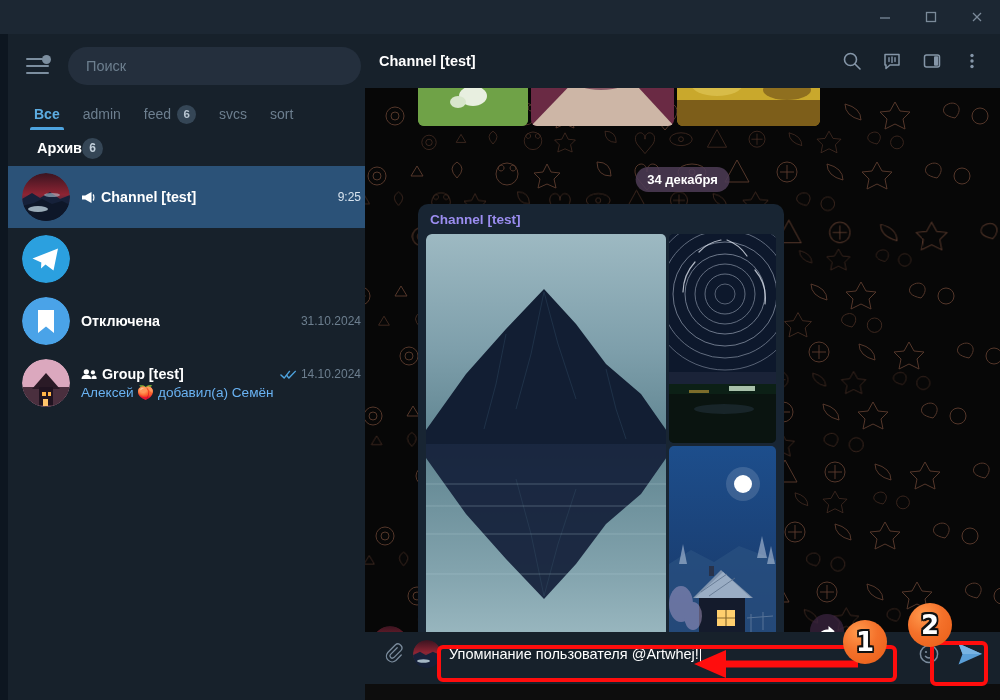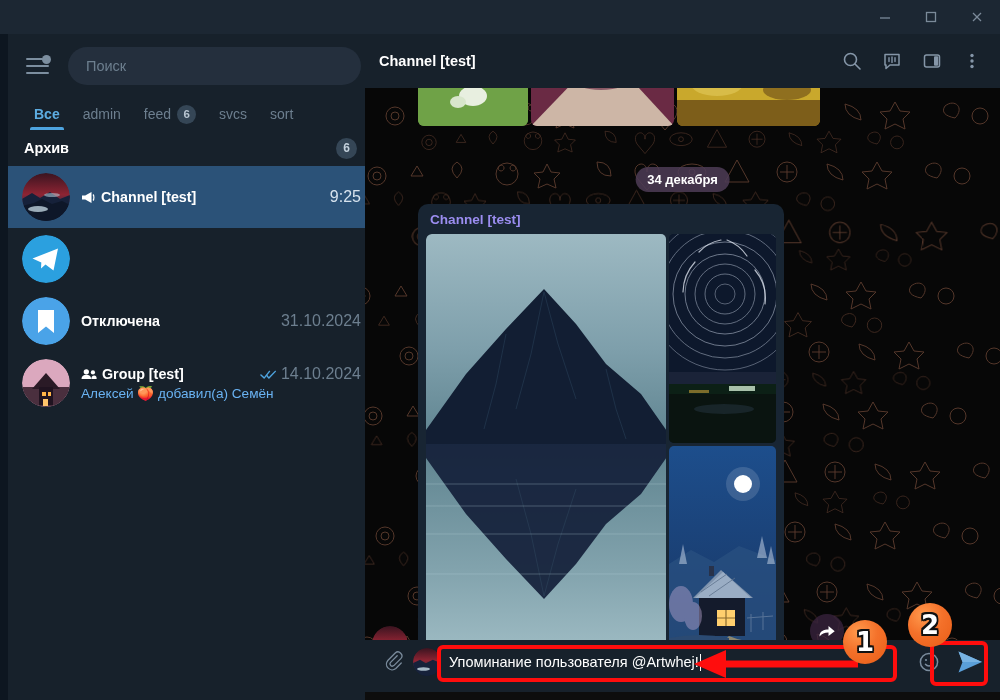--- a/index.html
+++ b/index.html
@@ -74,22 +74,23 @@
   }
   .tab-badge {
     min-width: 19px; height: 19px; border-radius: 10px;
     background: #354656; color: #b9c6d2; font-size: 11.5px; font-weight: bold;
     display: flex; align-items: center; justify-content: center; padding: 0 5px;
   }
 
   
   .archive-row {
     height: 36px; display: flex; align-items: center;
-    padding: 0 16px 0 16px; justify-content: space-between;
+    padding: 0 16px 0 16px; justify-content: flex-start;
     background: #17212b;
+    margin-left: 13px;
   }
   .archive-row .label { color: #ffffff; font-size: 14.5px; font-weight: bold; }
   .archive-badge {
     min-width: 21px; height: 21px; border-radius: 11px; background: #354656;
     color: #c3d0db; font-size: 12px; font-weight: bold;
     display: flex; align-items: center; justify-content: center; padding: 0 6px;
   }
 
   
   .chatlist { }
@@ -101,21 +102,21 @@
   .avatar {
     width: 48px; height: 48px; border-radius: 50%; flex: 0 0 auto;
     overflow: hidden; position: relative;
   }
   .chat-main { flex: 1; min-width: 0; display: flex; flex-direction: column; gap: 2px; }
   .chat-line1 { display: flex; align-items: center; justify-content: space-between; gap: 6px; }
   .chat-title {
     font-size: 14.3px; font-weight: bold; color: #fff; white-space: nowrap;
     overflow: hidden; text-overflow: ellipsis; display: flex; align-items: center; gap: 5px;
   }
-  .chat-time { font-size: 16px; color: #6d7f8f; flex: 0 0 auto; display:flex; align-items:center; gap:4px;text-align:center;}
+  .chat-time { font-size: 12px; color: #6d7f8f; flex: 0 0 auto; display:flex; align-items:center; gap:4px;text-align:center;}
   .chat-item.selected .chat-time { color: #d7e3ee; }
   .chat-sub {
     font-size: 13.6px; color: #7f91a4; white-space: nowrap;
     overflow: hidden; text-overflow: ellipsis;
   }
   .chat-item.selected .chat-sub { color: #d7e3ee; }
   .draft-label { color: #e86a5e; }
   .sub-blue { color: #6ab3f3; }
 
   
@@ -182,21 +183,21 @@
     border-radius: 50%; overflow: hidden; z-index: 4;
   }
   .fwd-btn {
     position: absolute; width: 34px; height: 34px; border-radius: 50%;
     background: rgba(59,36,64,0.75); display: flex; align-items: center;
     justify-content: center; z-index: 5; cursor: pointer;
   }
 
   
   .composer {
-    position: absolute; left: 0; bottom: 8px; width: 635px; height: 52px;
+    position: absolute; left: 0; bottom: 16px; width: 635px; height: 52px;
     background: #17212b; display: flex; align-items: center;
     padding: 0 8px 8px 12px; gap: 2px; z-index: 7;
   }
   .clip-btn { width: 34px; height: 34px; display:flex; align-items:center; justify-content:center; cursor:pointer;}
   .composer-avatar { width: 28px; height: 28px; border-radius: 50%; overflow: hidden; flex: 0 0 auto; margin-right:2px;}
   .input-area {
     flex: 1; height: 40px; display: flex; align-items: center;
     padding: 0 10px 0 4px; position: relative;
   }
   .input-text { color: #fff; font-size: 14.5px; white-space: nowrap; }

